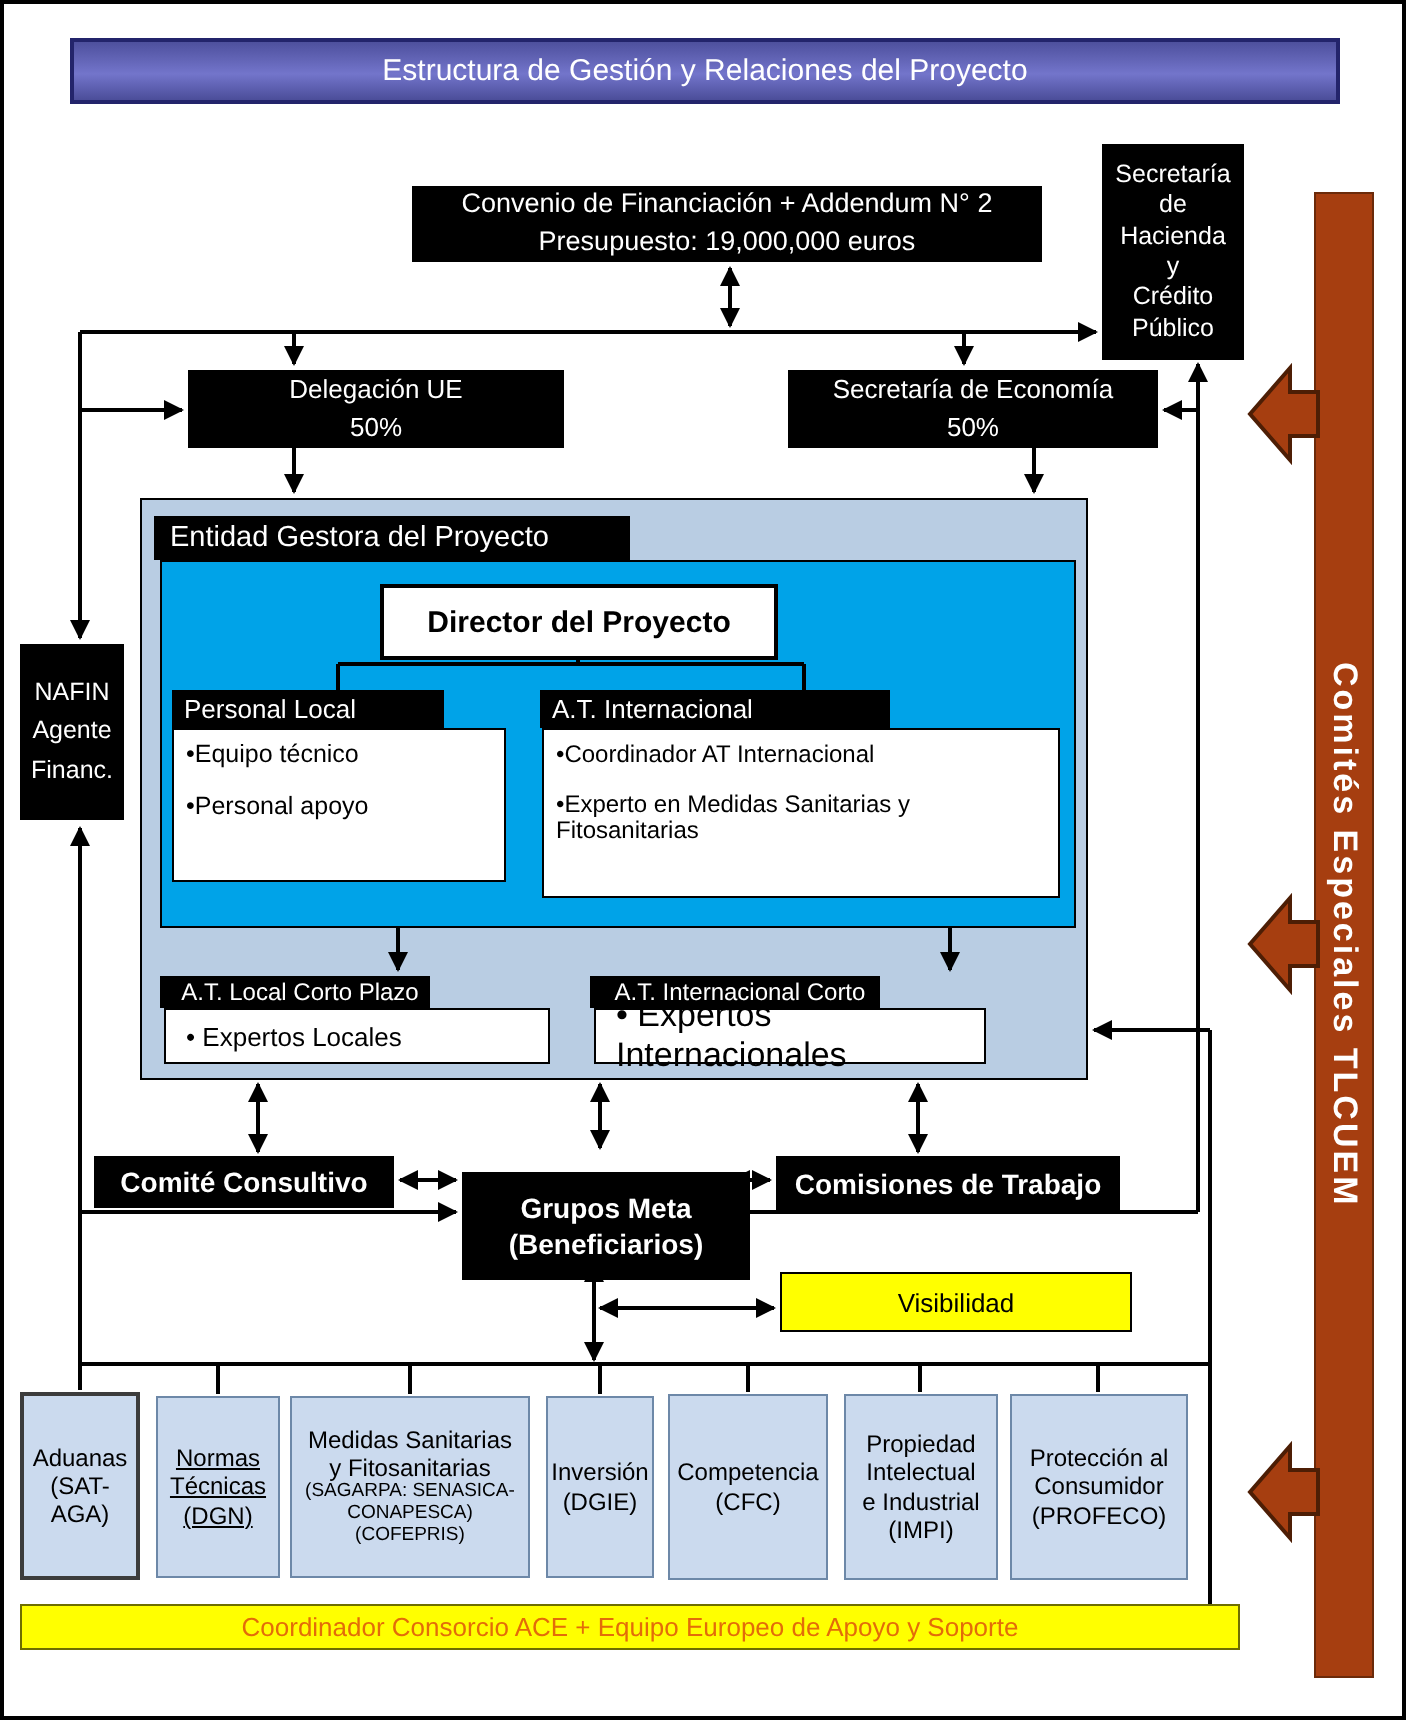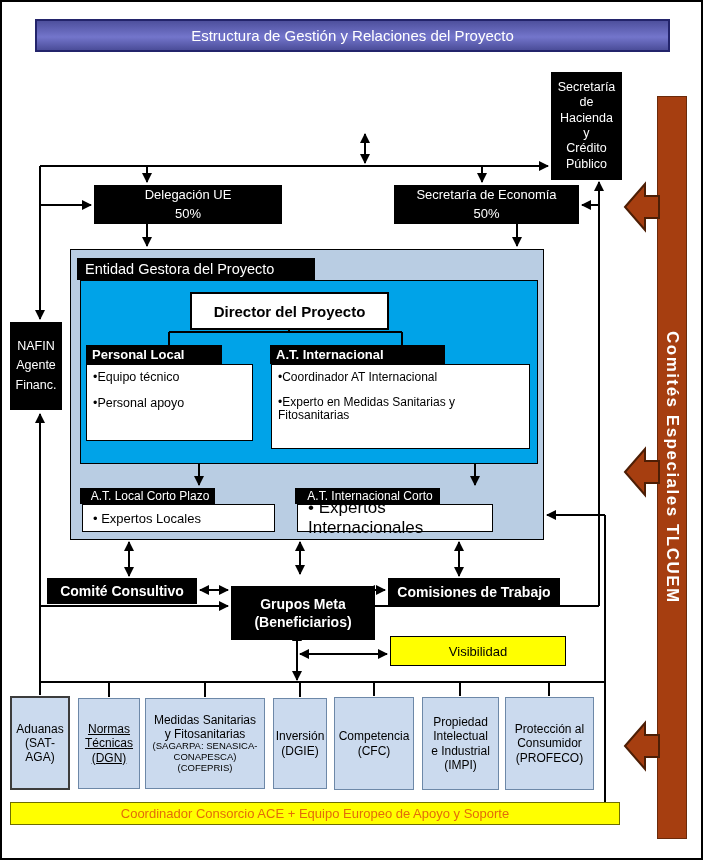--- a/index.html
+++ b/index.html
@@ -26,21 +26,21 @@
   .delegacion{left:92px;top:183px;width:188px;height:39px;font-size:13px;line-height:1.45;}
   .economia{left:392px;top:183px;width:185px;height:39px;font-size:13px;line-height:1.45;}
   .nafin{left:8px;top:320px;width:52px;height:88px;font-size:12.5px;line-height:1.55;}
 
   .entidad-outer{left:68px;top:247px;width:474px;height:291px;background:#b9cde3;border:1px solid #000;}
   .inner-blue{left:78px;top:278px;width:458px;height:184px;background:#00a3e8;border:1px solid #000;z-index:2;}
   .entidad-label{left:75px;top:256px;width:238px;height:22px;font-size:14.5px;line-height:22px;padding-left:8px;}
 
   .director{left:188px;top:290px;width:199px;height:38px;background:#fff;border:2px solid #000;
     font-weight:bold;font-size:15px;}
-  .sec-header{font-weight:bold;font-size:13px;line-height:19px;padding-left:6px;}
+  .sec-header{font-weight:normal;font-size:13px;line-height:19px;padding-left:6px;}
   .pl-header{left:84px;top:343px;width:136px;height:19px;}
   .pl-body{left:84px;top:362px;width:167px;height:77px;background:#fff;border:1px solid #000;
     font-size:12.5px;padding:6px 0 0 6px;line-height:1.05;z-index:10;}
   .ati-header{left:268px;top:343px;width:175px;height:19px;}
   .ati-body{left:269px;top:362px;width:259px;height:85px;background:#fff;border:1px solid #000;
     font-size:12px;padding:6px 0 0 6px;line-height:1.05;z-index:10;}
   .cp-header{font-size:12px;line-height:16px;padding-left:5px;text-align:center;}
   .atl-cp-header{left:78px;top:486px;width:135px;height:16px;}
   .atl-cp-body{left:80px;top:502px;width:193px;height:28px;background:#fff;border:1px solid #000;
     font-size:13px;padding-left:10px;display:flex;align-items:center;z-index:10;}
@@ -135,20 +135,22 @@
 
     <g fill="#a63e10" stroke="#4d1e05" stroke-width="2">
       <polygon points="623,205 643,182 643,194 657,194 657,216 643,216 643,228"></polygon>
       <polygon points="623,470 643,447 643,459 657,459 657,481 643,481 643,493"></polygon>
       <polygon points="623,744 643,721 643,733 657,733 657,755 643,755 643,767"></polygon>
     </g>
   </svg>
 
   <div class="abs title-bar center">Estructura de Gestión y Relaciones del Proyecto</div>
 
+  <div class="abs blackbox convenio center ml">Convenio de Financiación + Addendum N° 2
+Presupuesto: 19,000,000 euros</div>
   <div class="abs blackbox shcp center ml">Secretaría
 de
 Hacienda
 y
 Crédito
 Público</div>
   <div class="abs blackbox delegacion center ml">Delegación UE
 50%</div>
   <div class="abs blackbox economia center ml">Secretaría de Economía
 50%</div>

